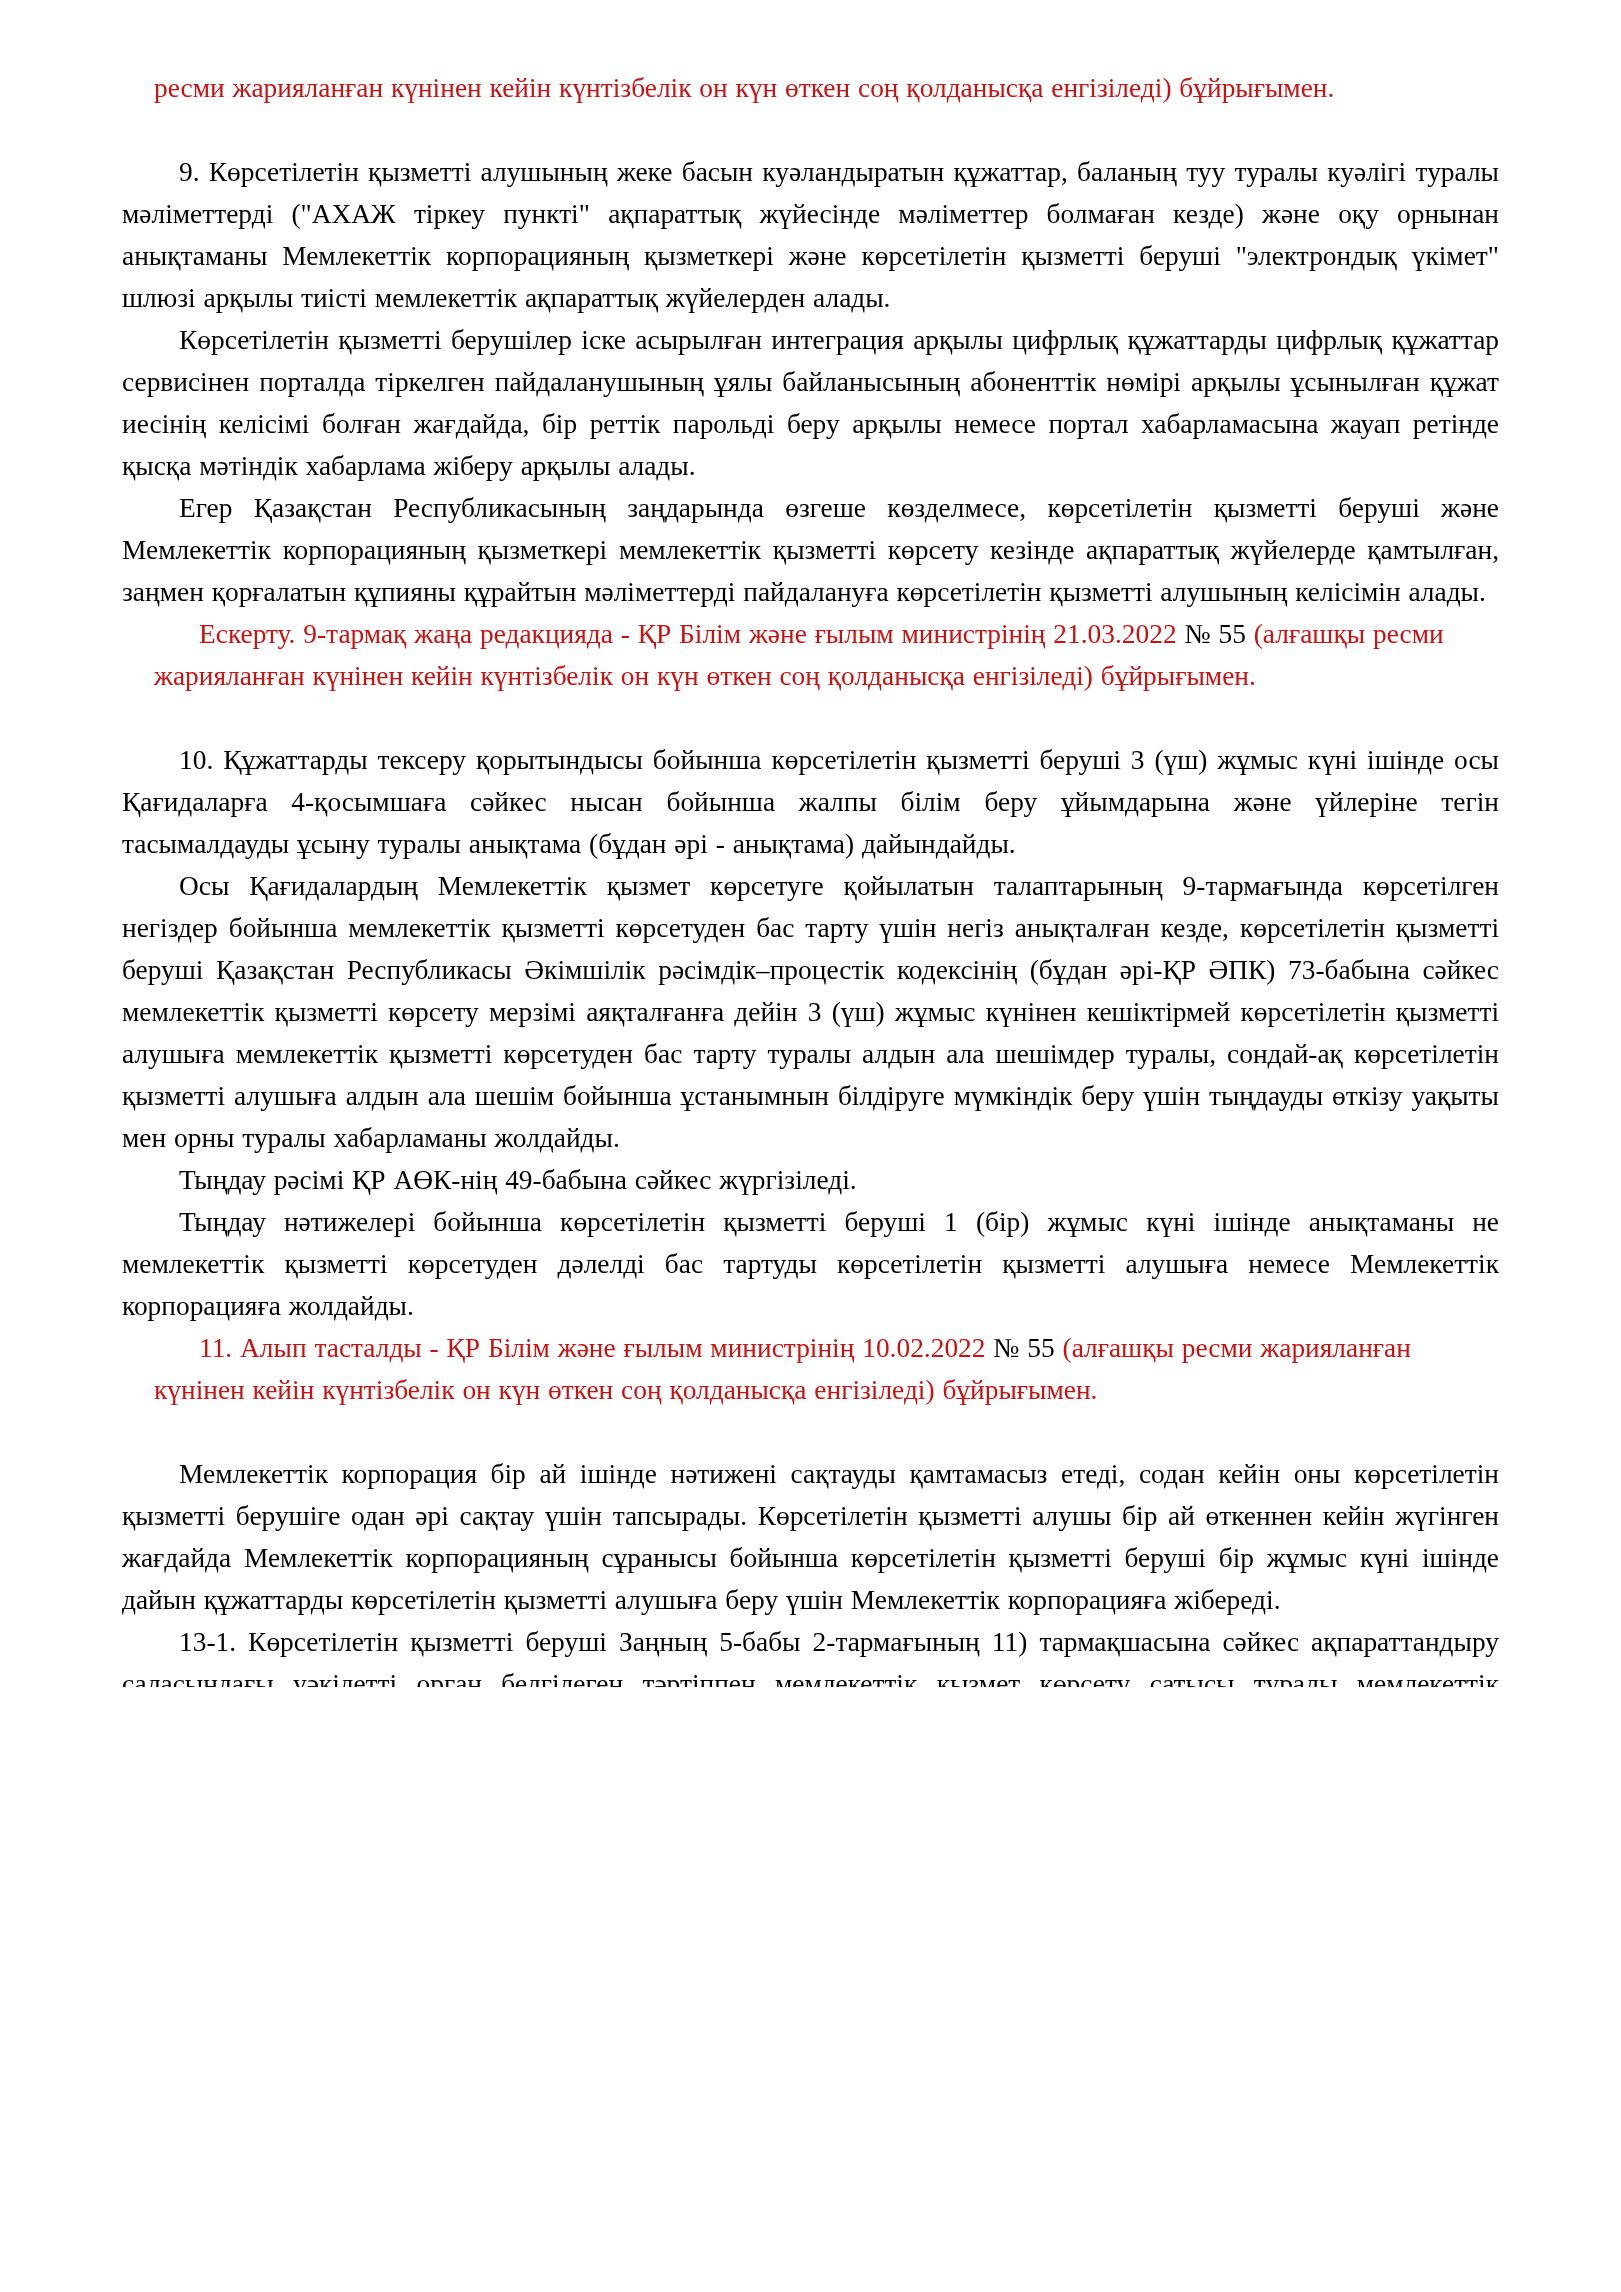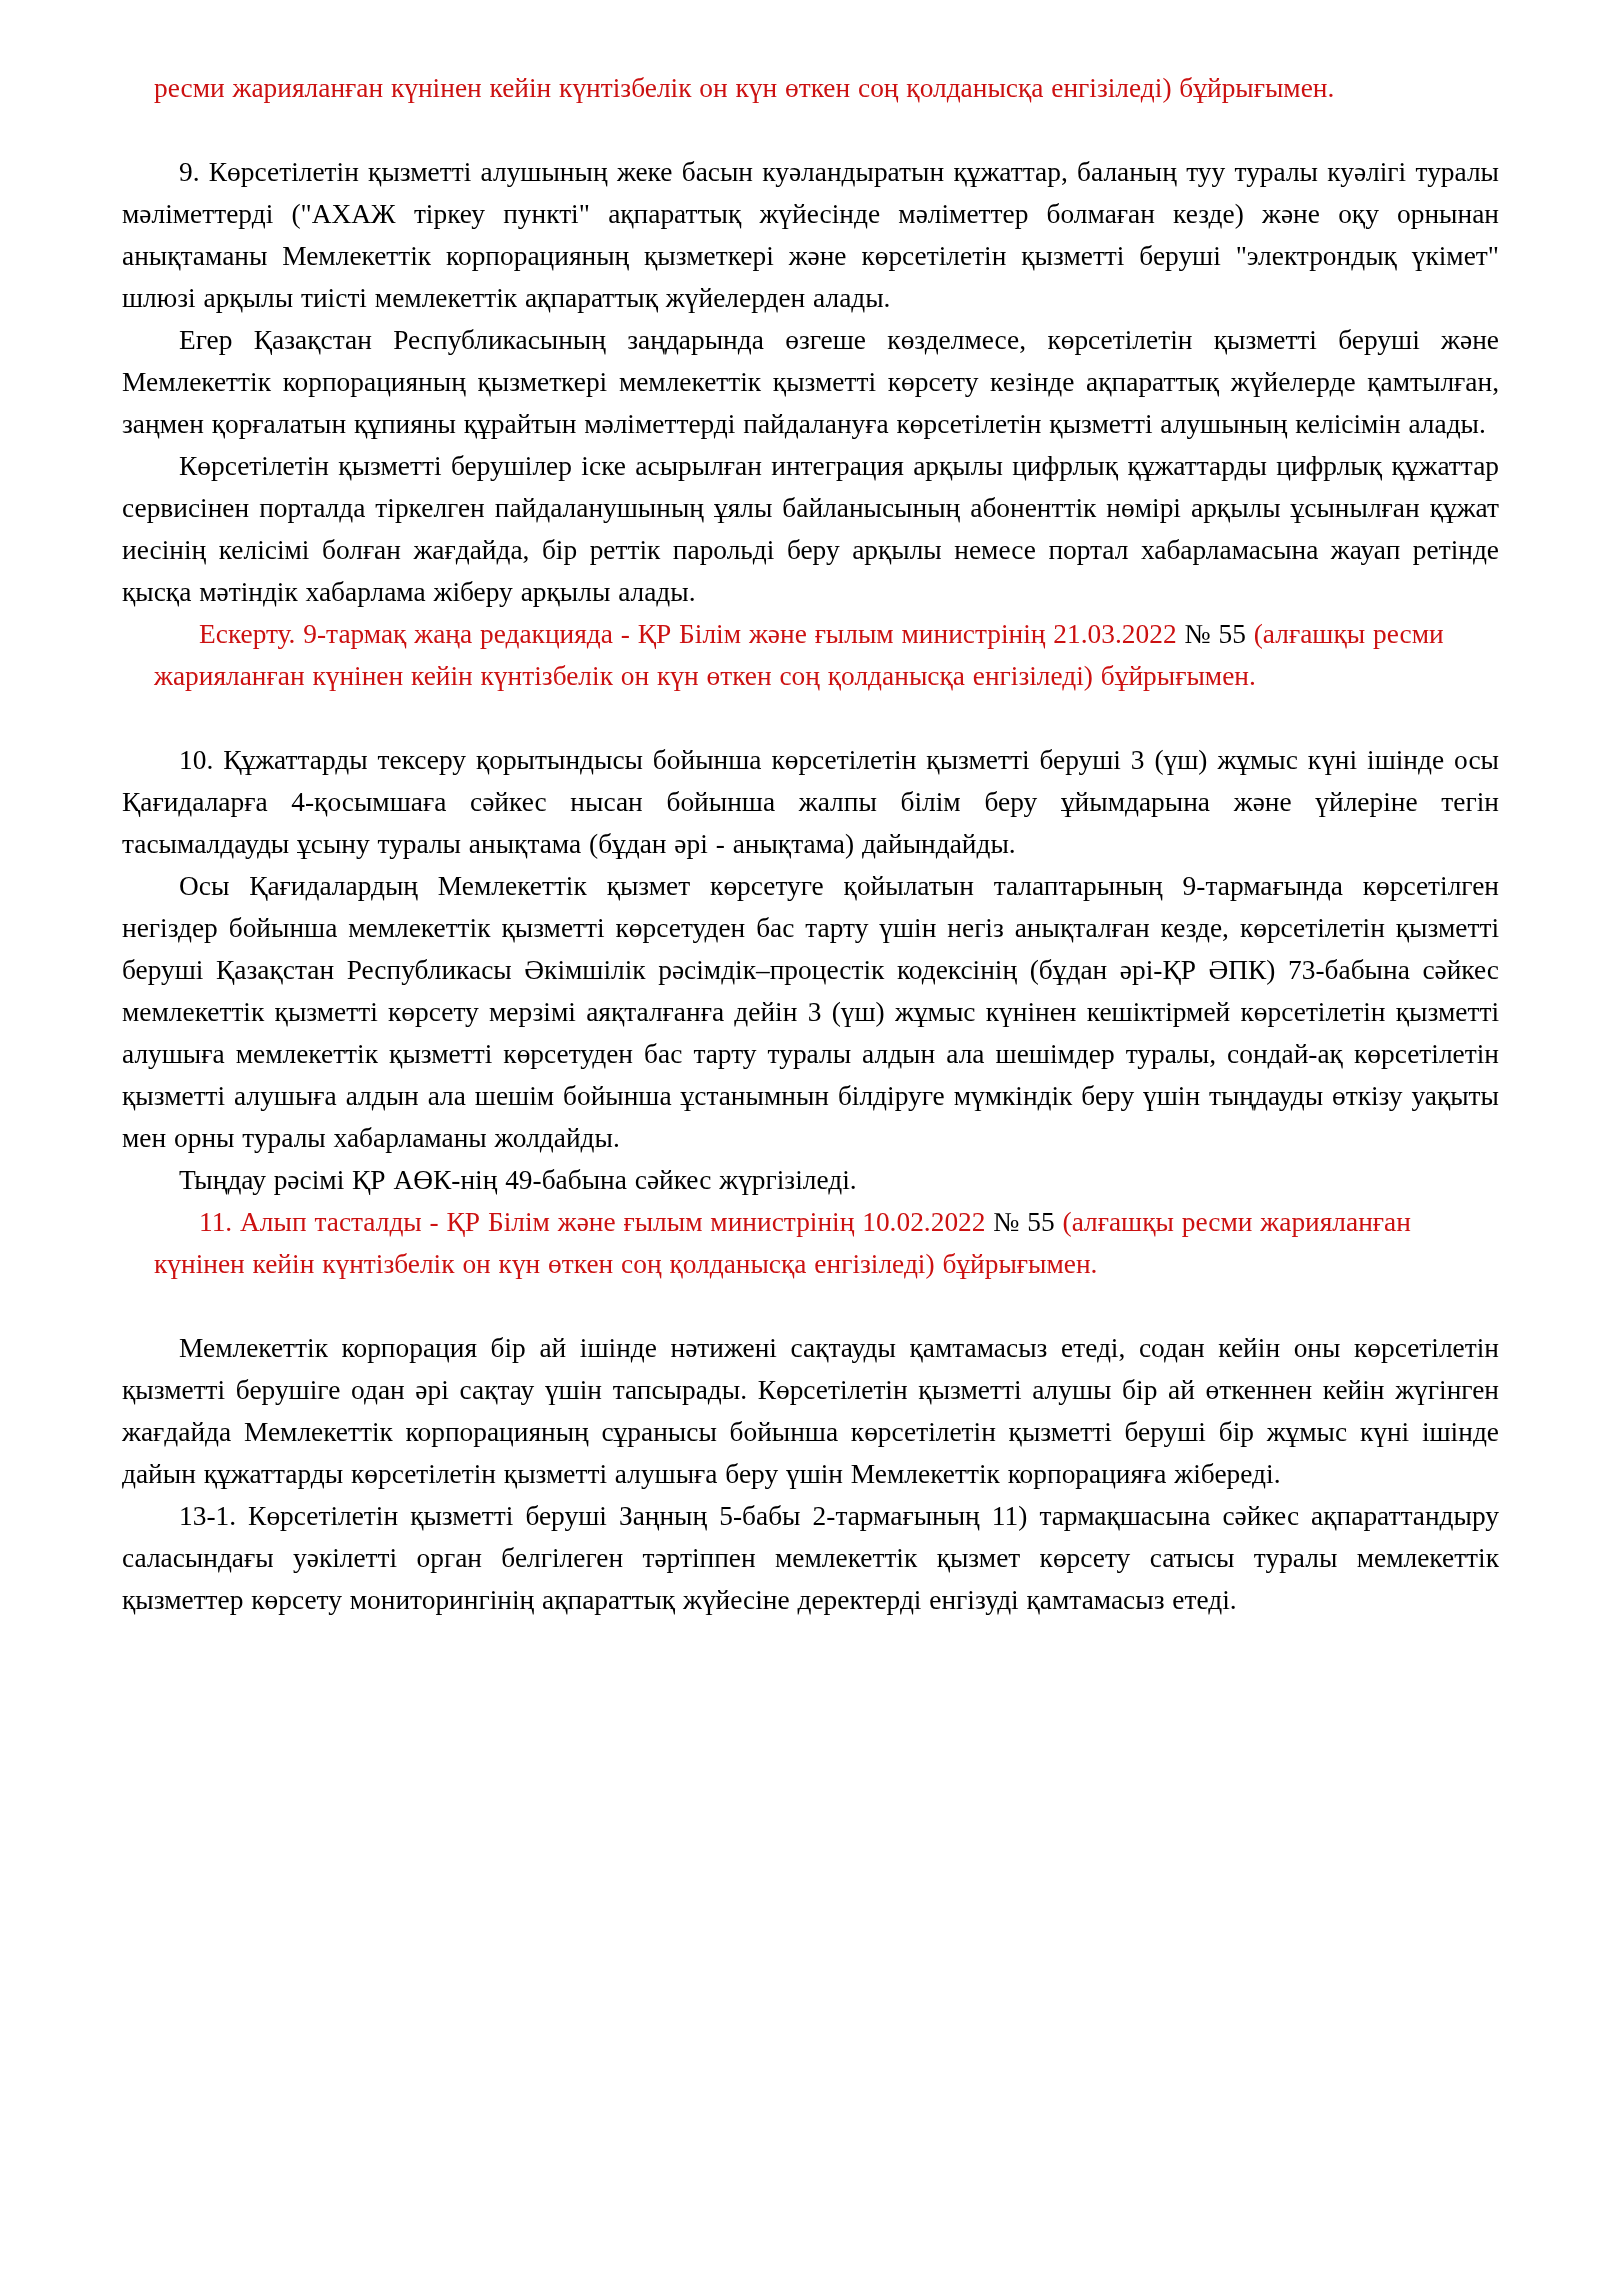--- a/index.html
+++ b/index.html
@@ -54,34 +54,35 @@
 <body>
 
 <div class="page">
 
   <p class="para red tail">ресми жарияланған күнінен кейін күнтізбелік он күн өткен соң қолданысқа енгізіледі) бұйрығымен.</p>
 
   <div class="blank-line"></div>
 
   <p class="para">9. Көрсетілетін қызметті алушының жеке басын куәландыратын құжаттар, баланың туу туралы куәлігі туралы мәліметтерді ("АХАЖ тіркеу пункті" ақпараттық жүйесінде мәліметтер болмаған кезде) және оқу орнынан анықтаманы Мемлекеттік корпорацияның қызметкері және көрсетілетін қызметті беруші "электрондық үкімет" шлюзі арқылы тиісті мемлекеттік ақпараттық жүйелерден алады.</p>
 
+  <p class="para">Көрсетілетін қызметті берушілер іске асырылған интеграция арқылы цифрлық құжаттарды цифрлық құжаттар сервисінен порталда тіркелген пайдаланушының ұялы байланысының абоненттік нөмірі арқылы ұсынылған құжат иесінің келісімі болған жағдайда, бір реттік парольді беру арқылы немесе портал хабарламасына жауап ретінде қысқа мәтіндік хабарлама жіберу арқылы алады.</p>
+
   <p class="para">Егер Қазақстан Республикасының заңдарында өзгеше көзделмесе, көрсетілетін қызметті беруші және Мемлекеттік корпорацияның қызметкері мемлекеттік қызметті көрсету кезінде ақпараттық жүйелерде қамтылған, заңмен қорғалатын құпияны құрайтын мәліметтерді пайдалануға көрсетілетін қызметті алушының келісімін алады.</p>
-
-  <p class="para">Көрсетілетін қызметті берушілер іске асырылған интеграция арқылы цифрлық құжаттарды цифрлық құжаттар сервисінен порталда тіркелген пайдаланушының ұялы байланысының абоненттік нөмірі арқылы ұсынылған құжат иесінің келісімі болған жағдайда, бір реттік парольді беру арқылы немесе портал хабарламасына жауап ретінде қысқа мәтіндік хабарлама жіберу арқылы алады.</p>
 
   <p class="para red"><span>Ескерту. 9-тармақ жаңа редакцияда - ҚР Білім және ғылым министрінің 21.03.2022 </span><span class="num">№ 55</span><span> (алғашқы ресми жарияланған күнінен кейін күнтізбелік он күн өткен соң қолданысқа енгізіледі) бұйрығымен.</span></p>
 
   <div class="blank-line"></div>
 
   <p class="para">10. Құжаттарды тексеру қорытындысы бойынша көрсетілетін қызметті беруші 3 (үш) жұмыс күні ішінде осы Қағидаларға 4-қосымшаға сәйкес нысан бойынша жалпы білім беру ұйымдарына және үйлеріне тегін тасымалдауды ұсыну туралы анықтама (бұдан әрі - анықтама) дайындайды.</p>
 
   <p class="para">Осы Қағидалардың Мемлекеттік қызмет көрсетуге қойылатын талаптарының 9-тармағында көрсетілген негіздер бойынша мемлекеттік қызметті көрсетуден бас тарту үшін негіз анықталған кезде, көрсетілетін қызметті беруші Қазақстан Республикасы Әкімшілік рәсімдік–процестік кодексінің (бұдан әрі-ҚР ӘПК) 73-бабына сәйкес мемлекеттік қызметті көрсету мерзімі аяқталғанға дейін 3 (үш) жұмыс күнінен кешіктірмей көрсетілетін қызметті алушыға мемлекеттік қызметті көрсетуден бас тарту туралы алдын ала шешімдер туралы, сондай-ақ көрсетілетін қызметті алушыға алдын ала шешім бойынша ұстанымнын білдіруге мүмкіндік беру үшін тыңдауды өткізу уақыты мен орны туралы хабарламаны жолдайды.</p>
 
   <p class="para">Тыңдау рәсімі ҚР АӨК-нің 49-бабына сәйкес жүргізіледі.</p>
 
+  <p class="para">Тыңдау нәтижелері бойынша көрсетілетін қызметті беруші 1 (бір) жұмыс күні ішінде анықтаманы не мемлекеттік қызметті көрсетуден дәлелді бас тартуды көрсетілетін қызметті алушыға немесе Мемлекеттік корпорацияға жолдайды.</p>
 
 
   <p class="para red"><span>11. Алып тасталды - ҚР Білім және ғылым министрінің 10.02.2022 </span><span class="num">№ 55</span><span> (алғашқы ресми жарияланған күнінен кейін күнтізбелік он күн өткен соң қолданысқа енгізіледі) бұйрығымен.</span></p>
 
   <div class="blank-line"></div>
 
 
   <p class="para">Мемлекеттік корпорация бір ай ішінде нәтижені сақтауды қамтамасыз етеді, содан кейін оны көрсетілетін қызметті берушіге одан әрі сақтау үшін тапсырады. Көрсетілетін қызметті алушы бір ай өткеннен кейін жүгінген жағдайда Мемлекеттік корпорацияның сұранысы бойынша көрсетілетін қызметті беруші бір жұмыс күні ішінде дайын құжаттарды көрсетілетін қызметті алушыға беру үшін Мемлекеттік корпорацияға жібереді.</p>
 
 

